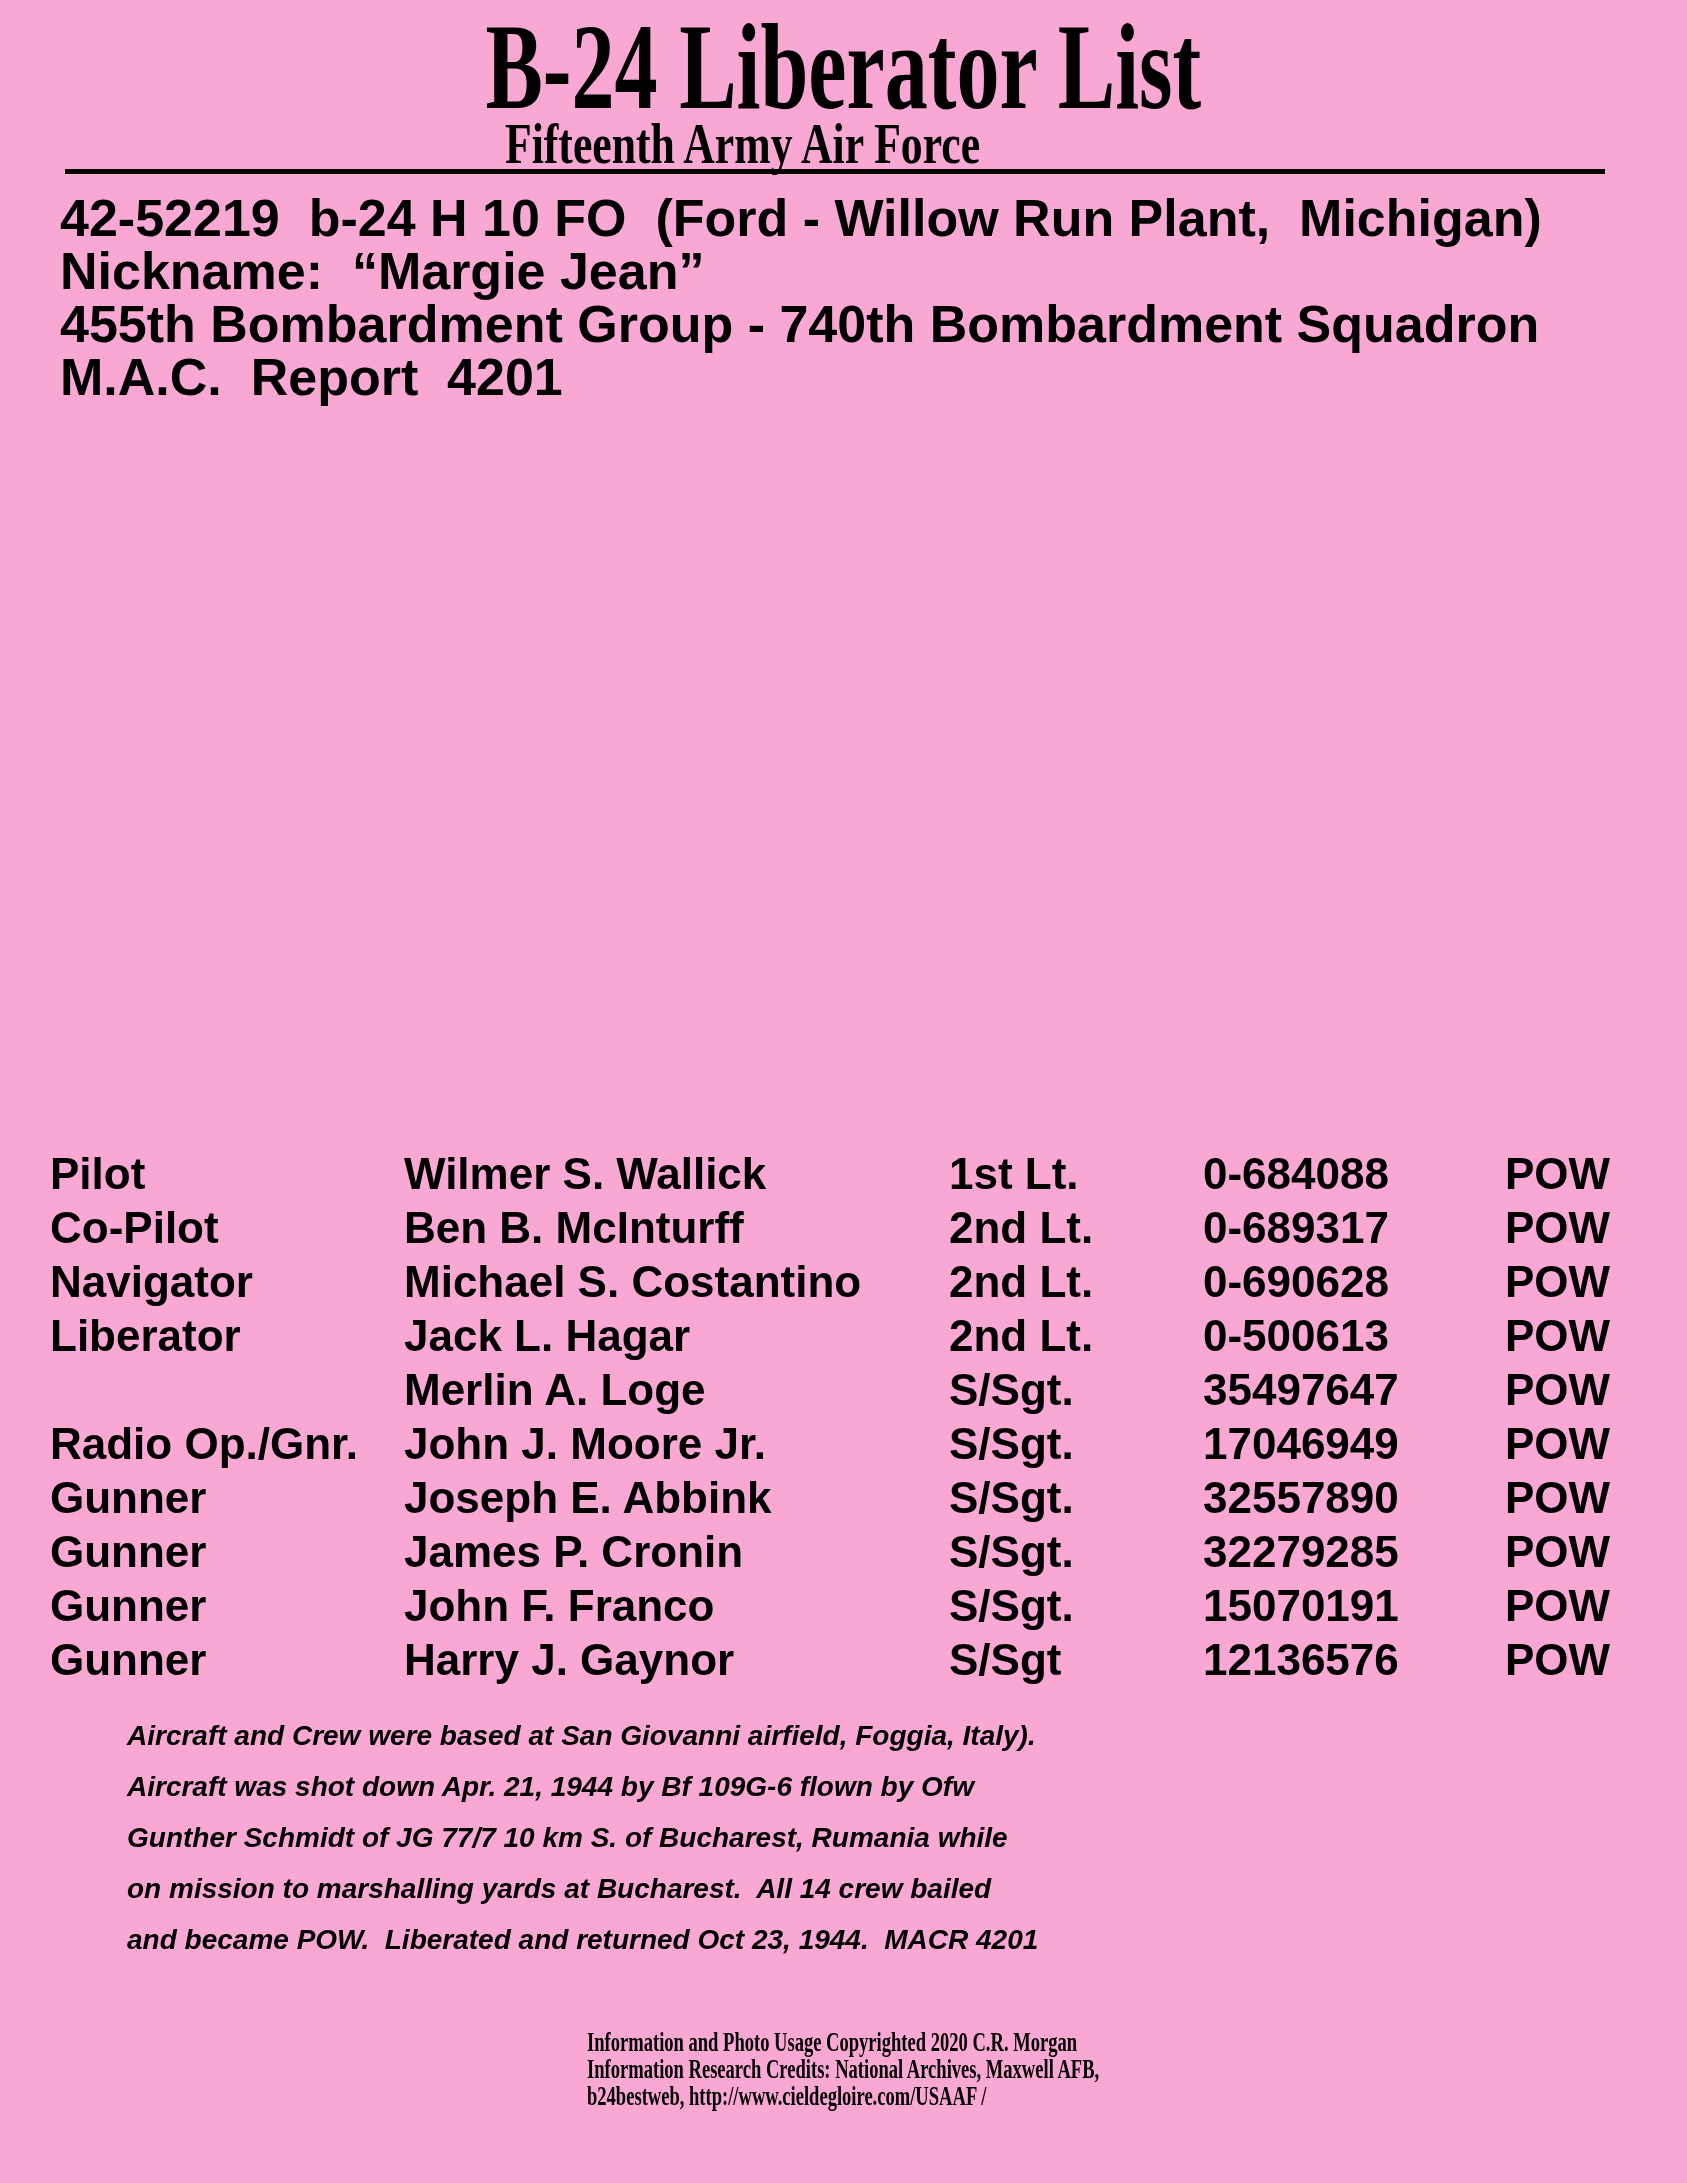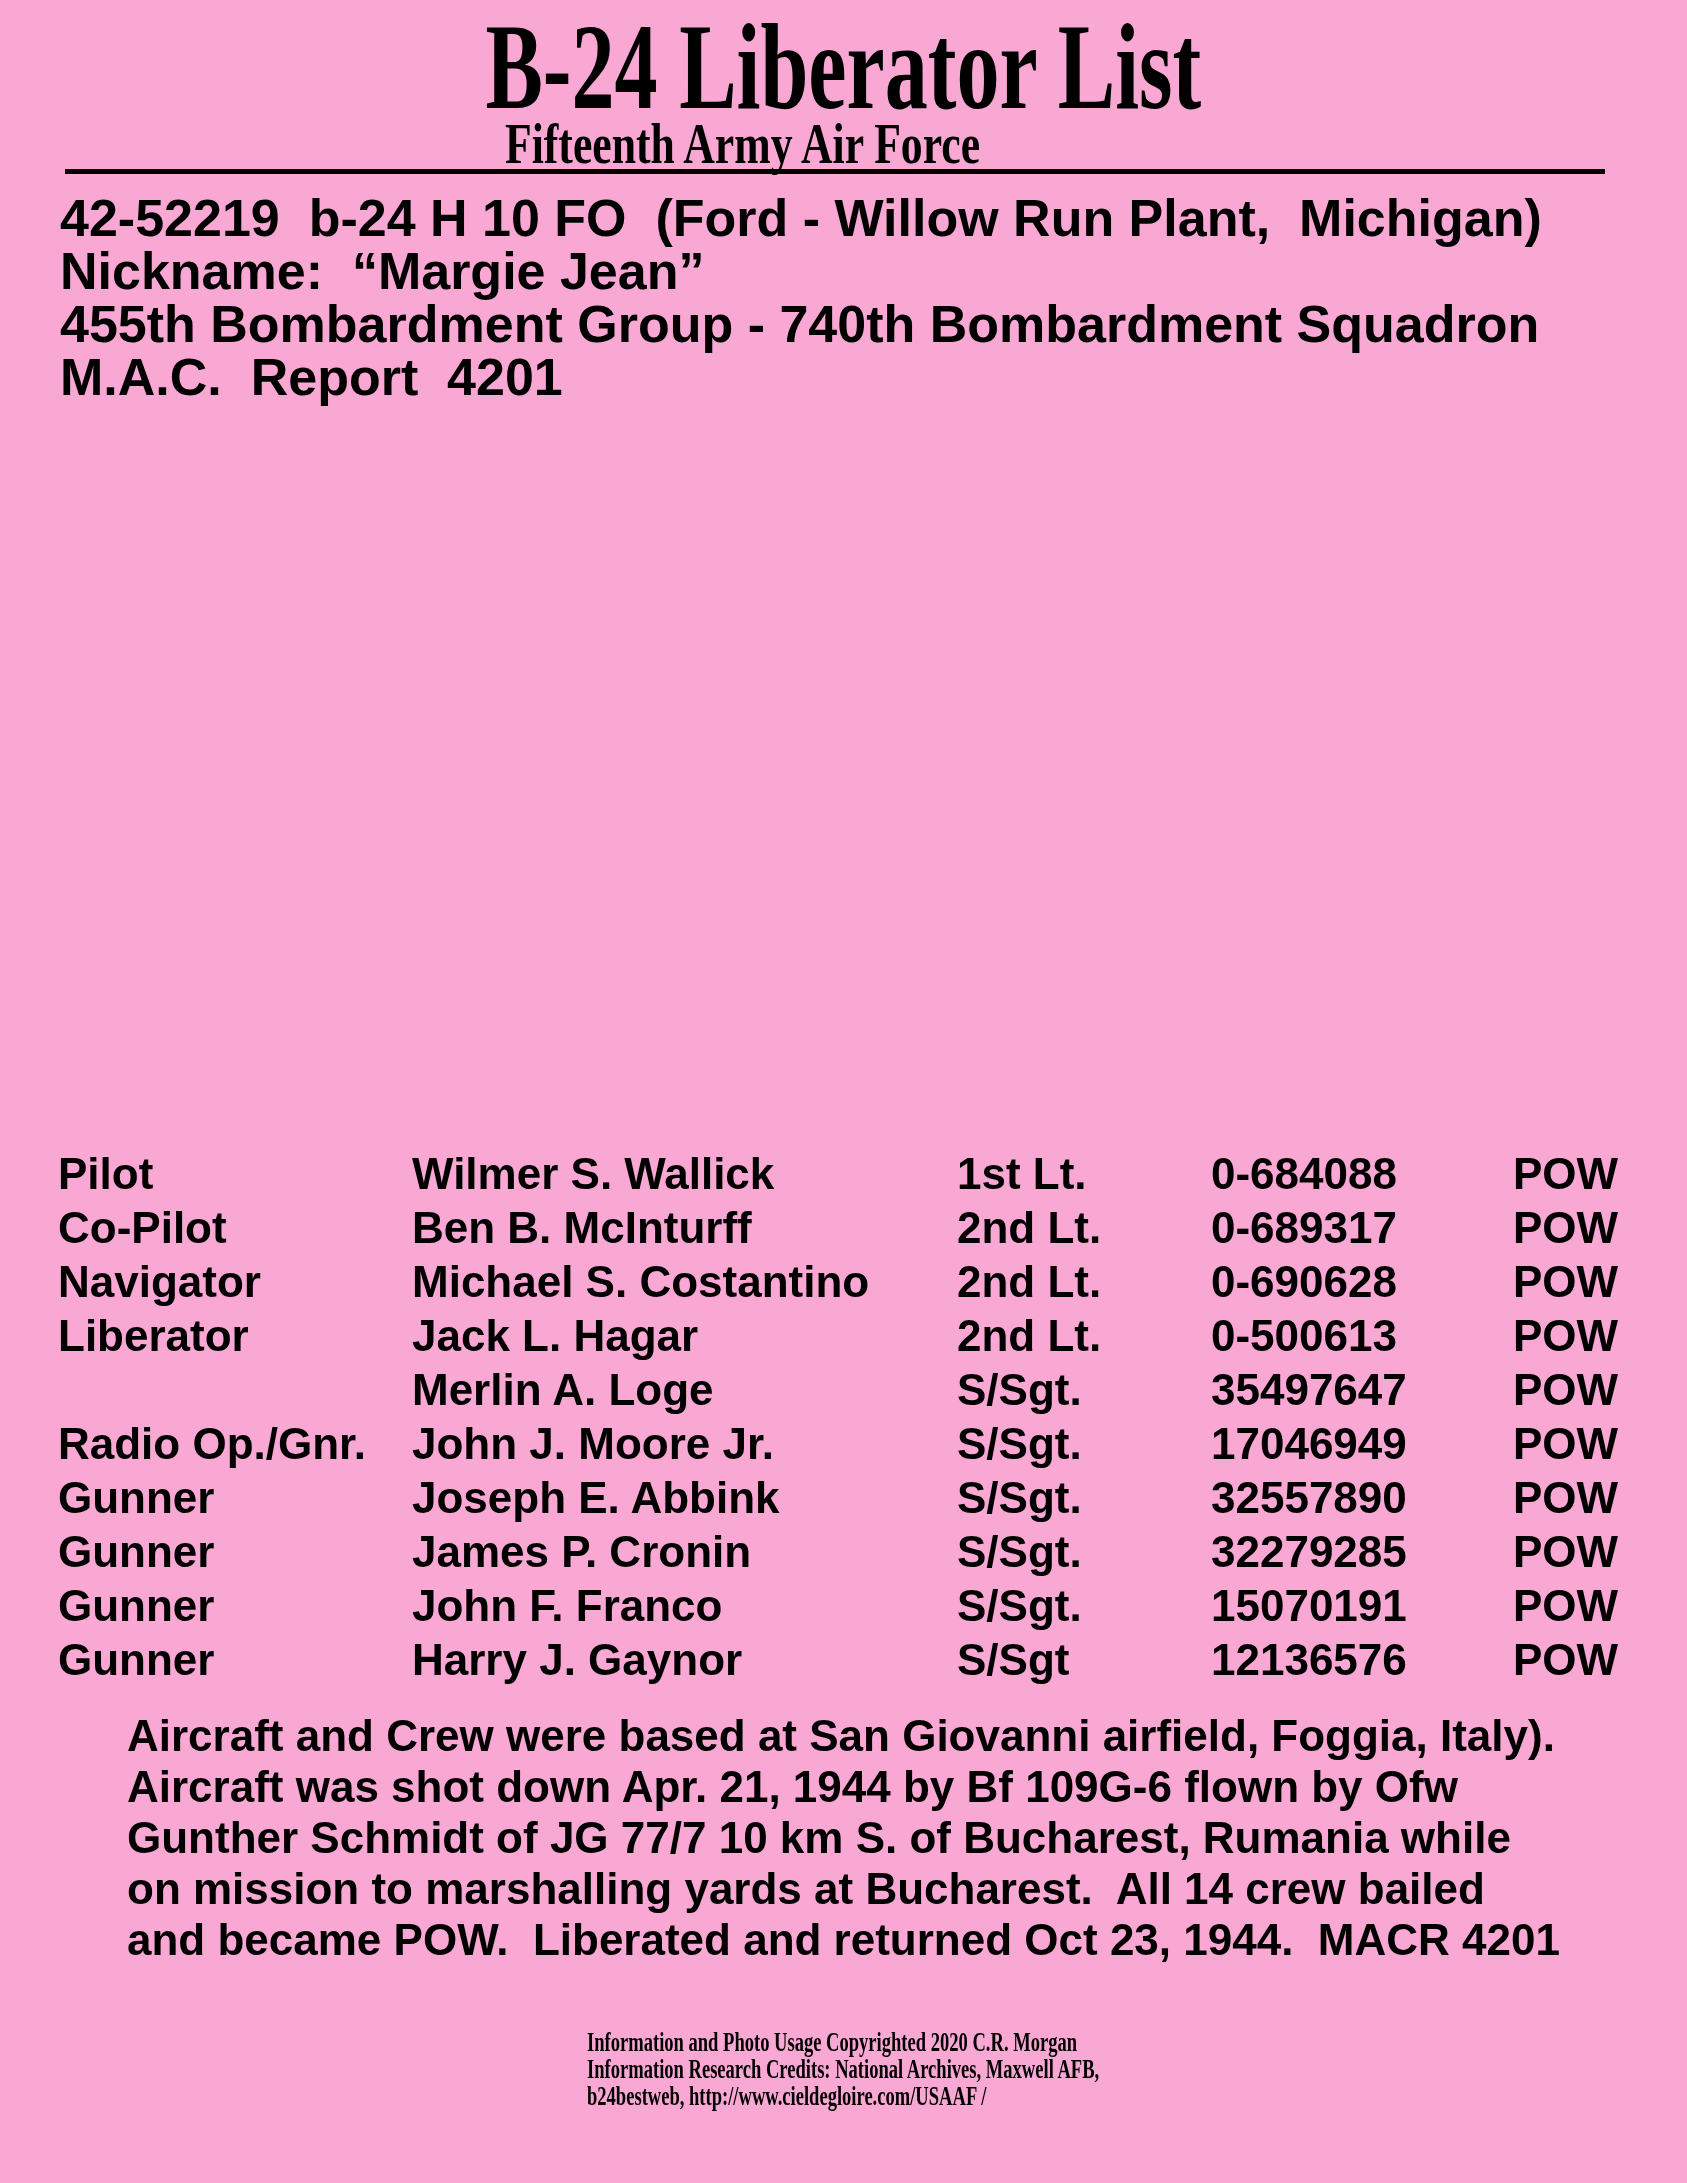--- a/index.html
+++ b/index.html
@@ -73,21 +73,20 @@
     line-height: 53px;
     white-space: pre;
   }
 
   
   .crew {
     position: absolute;
     left: 0;
     top: 1147px;
     width: 1530px;
-    padding-left: 8px;
   }
   .crew-row {
     position: relative;
     height: 54px;
   }
   .crew-row span {
     position: absolute;
     top: 0;
     font-size: 44px;
     line-height: 54px;
@@ -99,23 +98,24 @@
   .col-serial { left: 1203px; }
   .col-status { left: 1505px; }
 
   
   .narrative {
     position: absolute;
     left: 127px;
     top: 1710px;
   }
   .nar-line {
-    font-size: 44px;
+    font-size: 28px;
     line-height: 51px;
     white-space: pre;
+    font-style: italic;
   }
 
   
   .footer {
     position: absolute;
     left: 587px;
     top: 2029px;
   }
   .footer-line {
     font-family: "Liberation Serif", serif;

